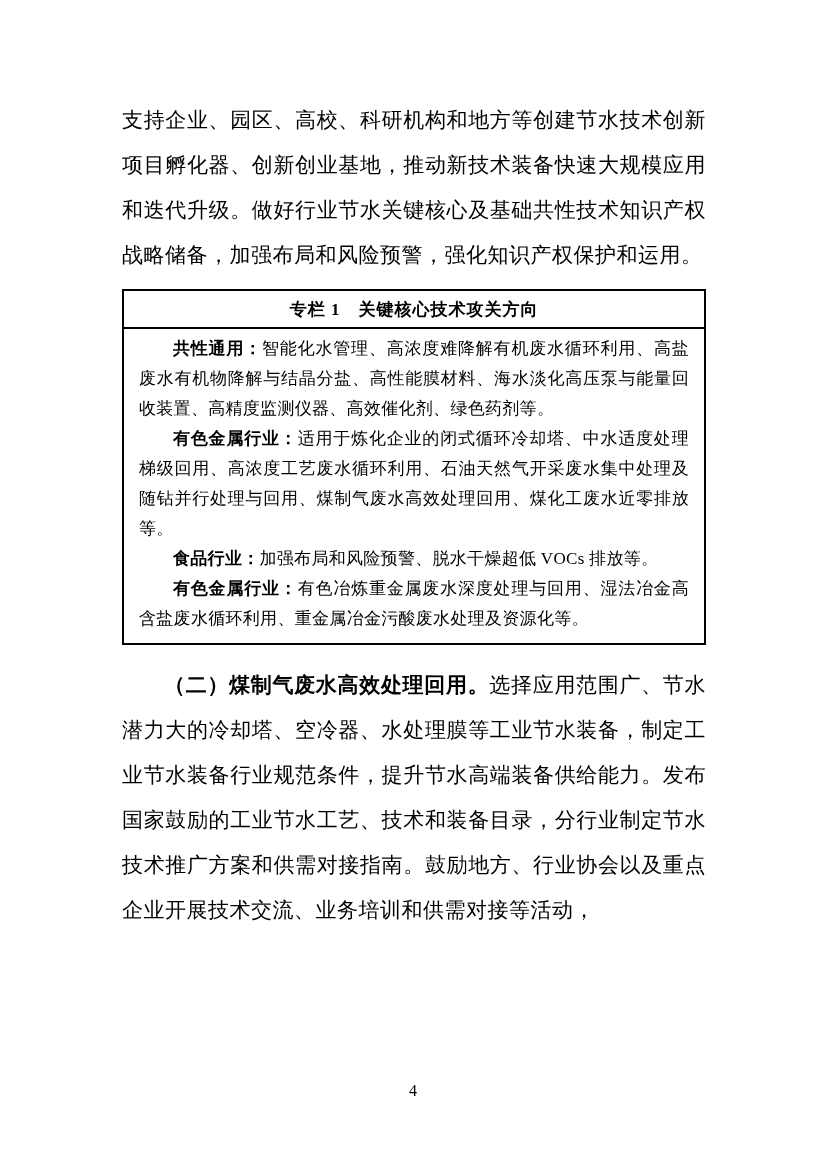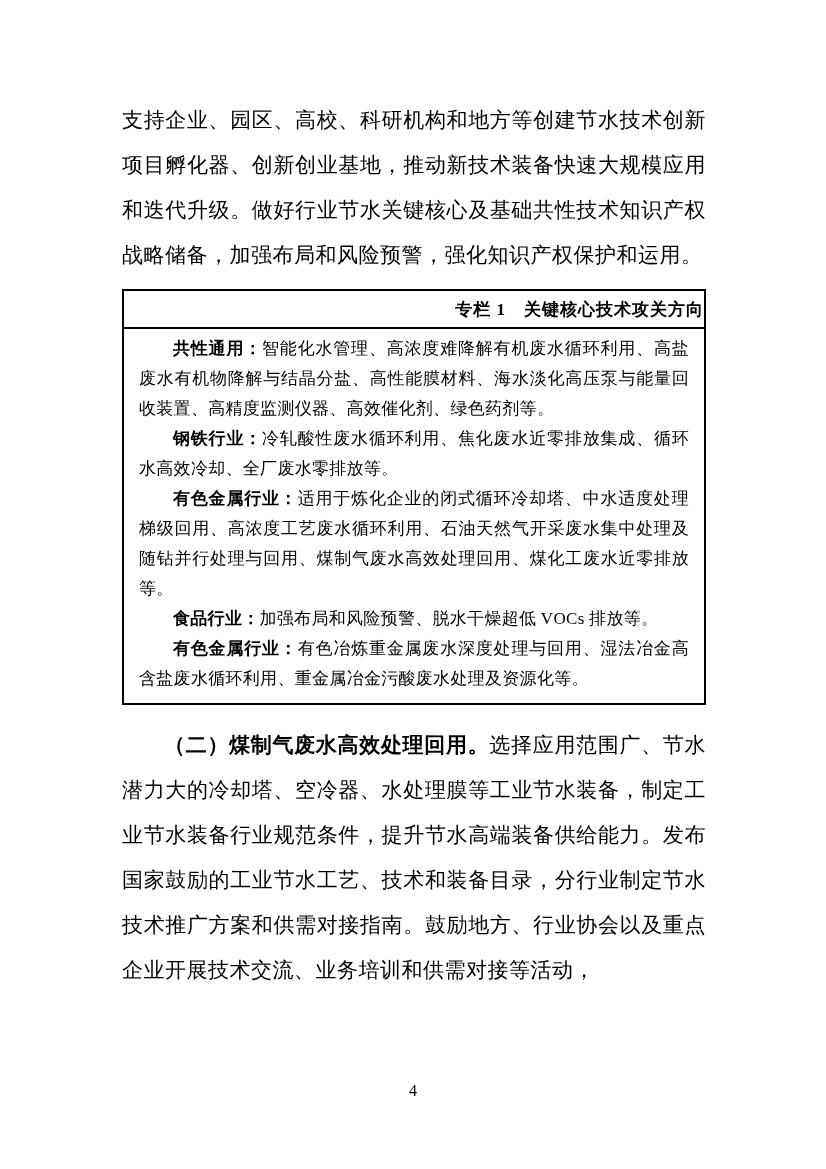--- a/index.html
+++ b/index.html
@@ -32,21 +32,21 @@
   }
   .indent-2em { text-indent: 2em; }
   .lead-bold { font-weight: bold; }
   .column-box {
     border: 2px solid #000000;
     margin-top: 11px;
   }
   .box-title {
     font-weight: bold;
     font-size: 17px;
-    text-align: right;
+    text-align: center;
     padding: 7px 0 6px 0;
     border-bottom: 2px solid #000000;
     letter-spacing: 1px;
   }
   .box-body {
     padding: 5px 15px 9px 15px;
   }
   .box-item {
     font-size: 17px;
     line-height: 30px;
@@ -72,21 +72,20 @@
   <div class="content">
 
     <p class="body-text">支持企业、园区、高校、科研机构和地方等创建节水技术创新项目孵化器、创新创业基地，推动新技术装备快速大规模应用和迭代升级。做好行业节水关键核心及基础共性技术知识产权战略储备，加强布局和风险预警，强化知识产权保护和运用。</p>
 
     <div class="column-box">
       <div class="box-title">专栏 1　关键核心技术攻关方向</div>
       <div class="box-body">
 
         <p class="box-item"><span class="item-label">共性通用：</span><span>智能化水管理、高浓度难降解有机废水循环利用、高盐废水有机物降解与结晶分盐、高性能膜材料、海水淡化高压泵与能量回收装置、高精度监测仪器、高效催化剂、绿色药剂等。</span></p>
 
-        <p class="box-item"><span class="item-label">钢铁行业：</span><span>冷轧酸性废水循环利用、焦化废水近零排放集成、循环水高效冷却、全厂废水零排放等。</span></p>
 
         <p class="box-item"><span class="item-label">有色金属行业：</span><span>适用于炼化企业的闭式循环冷却塔、中水适度处理梯级回用、高浓度工艺废水循环利用、石油天然气开采废水集中处理及随钻并行处理与回用、煤制气废水高效处理回用、煤化工废水近零排放等。</span></p>
 
 
 
         <p class="box-item"><span class="item-label">食品行业：</span><span>加强布局和风险预警、脱水干燥超低 VOCs 排放等。</span></p>
 
         <p class="box-item"><span class="item-label">有色金属行业：</span><span>有色冶炼重金属废水深度处理与回用、湿法冶金高含盐废水循环利用、重金属冶金污酸废水处理及资源化等。</span></p>
 
       </div>

